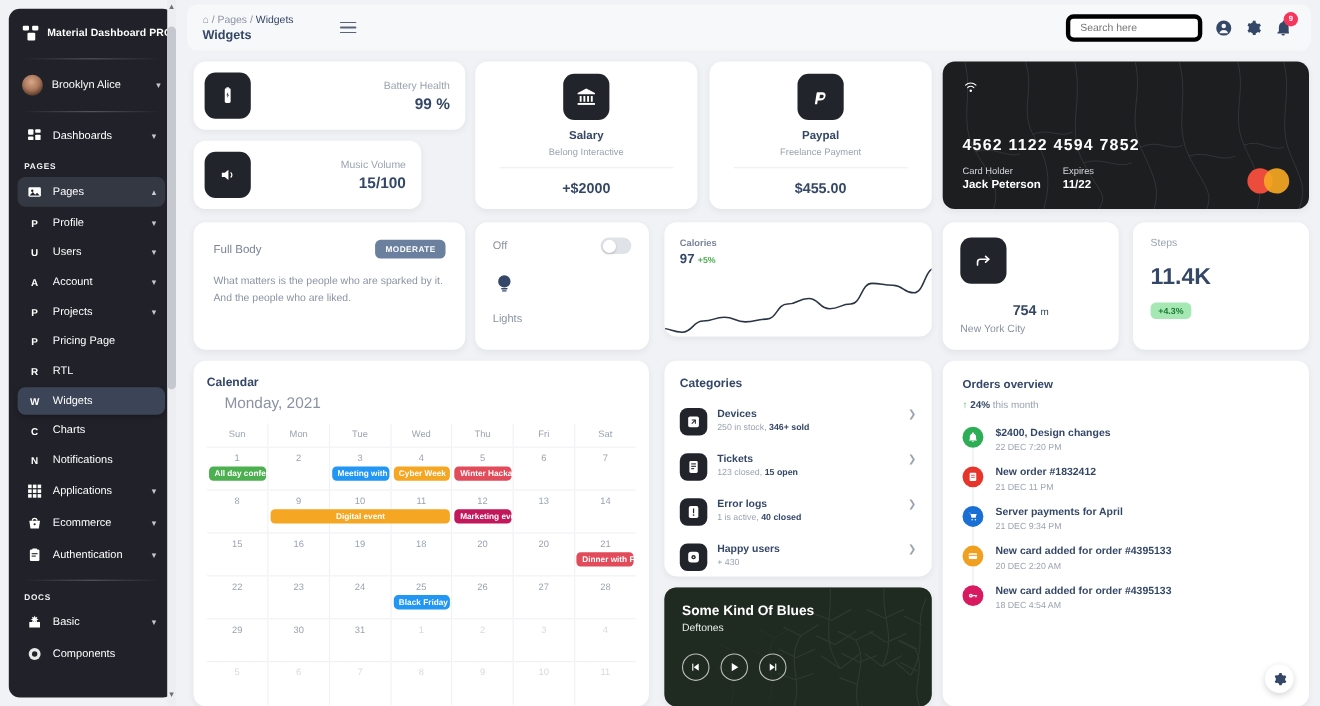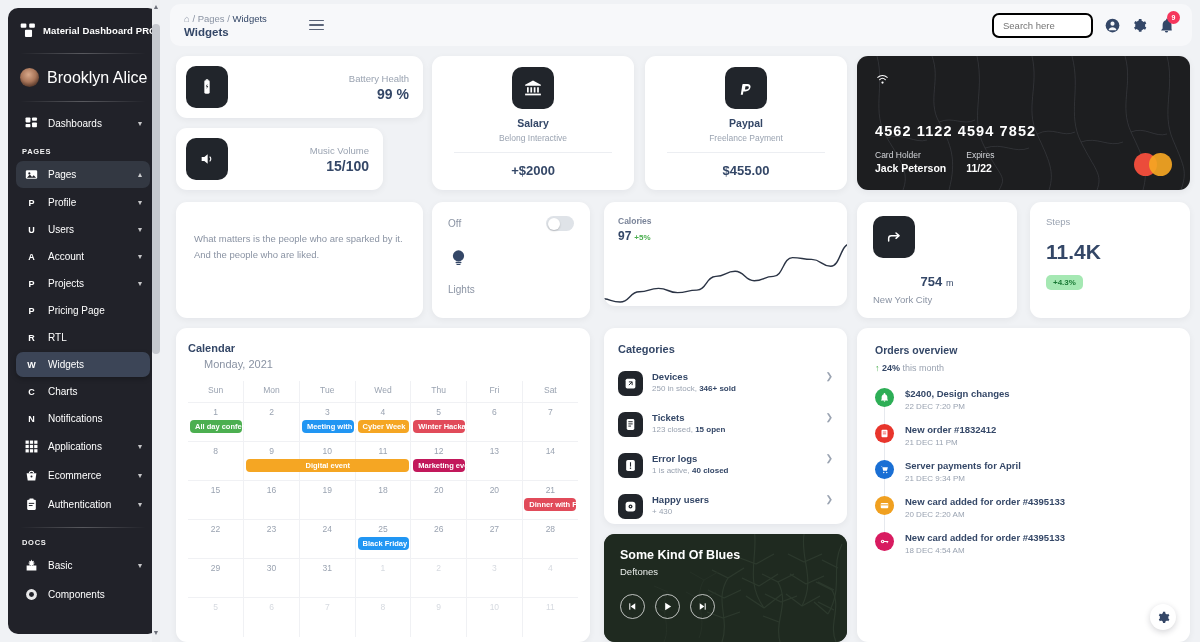--- a/index.html
+++ b/index.html
@@ -26,21 +26,21 @@
   }
   .brand-logo { width: 17px; height: 17px; flex: 0 0 17px; }
   .brand-title { font-size: 9.5px; font-weight: bold; letter-spacing: .1px; white-space: nowrap; }
   .sb-divider { height: 1px; background: linear-gradient(90deg, rgba(255,255,255,0) 0%, rgba(255,255,255,.25) 50%, rgba(255,255,255,0) 100%); margin: 2px 12px; }
   .user-row { display: flex; align-items: center; gap: 8px; padding: 12px 12px; }
   .avatar {
     width: 19px; height: 19px; border-radius: 50%;
     background: radial-gradient(circle at 45% 35%, #d8a88a 0%, #a9765a 45%, #5b3b2c 75%, #2e1f18 100%);
     flex: 0 0 19px;
   }
-  .user-name { font-size: 16px; flex: 1; white-space: nowrap; }
+  .user-name { font-size: 10px; flex: 1; white-space: nowrap; }
   .chev { font-size: 8px; opacity: .75; }
   .nav-item {
     display: flex; align-items: center; gap: 9px;
     margin: 2px 8px; padding: 7px 8px;
     border-radius: 7px; font-size: 10px;
     white-space: nowrap; cursor: pointer;
   }
   .nav-item .ico { width: 15px; flex: 0 0 15px; display: flex; align-items: center; justify-content: center; }
   .nav-item .lbl { flex: 1; }
   .nav-item.active { background: #3c4557; box-shadow: 0 2px 5px rgba(0,0,0,.25); }
@@ -59,21 +59,21 @@
     display: flex; align-items: center;
   }
   .crumbs { font-size: 9.5px; color: #8a93a3; padding-left: 14px; }
   .crumbs a { color: #8a93a3; text-decoration: none; }
   .crumbs .cur { color: #344767; }
   .page-title { font-size: 11.5px; font-weight: bold; color: #344767; margin-top: 2px; padding-left: 14px; }
   .burger { margin-left: 42px; display: flex; flex-direction: column; gap: 3px; cursor: pointer; }
   .burger span { display: block; width: 15px; height: 1.6px; background: #5a6478; border-radius: 2px; }
   .topright { margin-left: auto; display: flex; align-items: center; gap: 12px; padding-right: 18px; }
   .searchbox {
-    width: 101px; height: 25px; border: 2px solid #000000; border-radius: 7px;
+    width: 124px; height: 25px; border: 4px solid #000000; border-radius: 7px;
     background: #fff; font-size: 9.5px; color: #9aa3b1; padding: 0 9px;
     outline: none; font-family: "Liberation Sans", sans-serif;
   }
   .ticon { color: #344767; display: flex; align-items: center; cursor: pointer; position: relative; }
   .badge {
     position: absolute; top: -7px; right: -6px;
     background: #f5365c; color: #fff; font-size: 7px; font-weight: bold;
     min-width: 13px; height: 13px; border-radius: 7px;
     display: flex; align-items: center; justify-content: center; padding: 0 3px;
   }
@@ -151,21 +151,21 @@
 
   
   #steps-card { left: 1030px; top: 202px; width: 160px; height: 116px; padding: 14px 16px; }
   .steps-label { font-size: 9.5px; color: #9aa3b1; }
   .steps-val { font-size: 21px; font-weight: bold; margin-top: 13px; }
   .steps-badge { display: inline-block; background: #a5e8b3; color: #1b7a36; font-size: 8px; font-weight: bold; padding: 3px 7px; border-radius: 5px; margin-top: 11px; }
 
   
   #calendar-card { left: 176px; top: 328px; width: 414px; height: 314px; padding: 14px 12px 0; overflow: hidden; }
   .cal-h1 { font-size: 11px; font-weight: bold; }
-  .cal-h2 { font-size: 11px; color: #8a93a3; margin-top: 4px; padding-left: 16px; }
+  .cal-h2 { font-size: 14px; color: #8a93a3; margin-top: 4px; padding-left: 16px; }
   table.cal { width: 100%; border-collapse: collapse; margin-top: 11px; table-layout: fixed; }
   table.cal th { font-size: 8.5px; color: #9aa3b1; font-weight: normal; padding: 4px 0 7px; text-align: center; border-right: 1px solid #f0f1f4; }
   table.cal th:last-child { border-right: none; }
   table.cal td {
     height: 39px; vertical-align: top; text-align: center;
     border-top: 1px solid #f0f1f4; border-right: 1px solid #f0f1f4;
     font-size: 8.5px; color: #9aa3b1; padding-top: 4px; position: relative;
   }
   table.cal td:last-child { border-right: none; }
   table.cal td.muted { color: #d6dae0; }
@@ -539,20 +539,24 @@
       </div>
     </div>
     <span class="mc">
         <i class="r"></i>
         <i class="y"></i>
       </span>
   </div>
 </div>
 
 <div class="card" id="fullbody-card">
+  <div class="fb-head">
+    <span class="fb-title">Full Body</span>
+    <span class="fb-badge">MODERATE</span>
+  </div>
   <div class="fb-text">What matters is the people who are sparked by it. And the people who are liked.</div>
 </div>
 
 <div class="card" id="lights-card">
   <div class="lt-head">
     <span class="lt-off">Off</span>
     <span class="toggle"></span>
   </div>
   <div class="bulb">
     <svg viewBox="0 0 24 24" width="21" height="21" fill="#344767">

